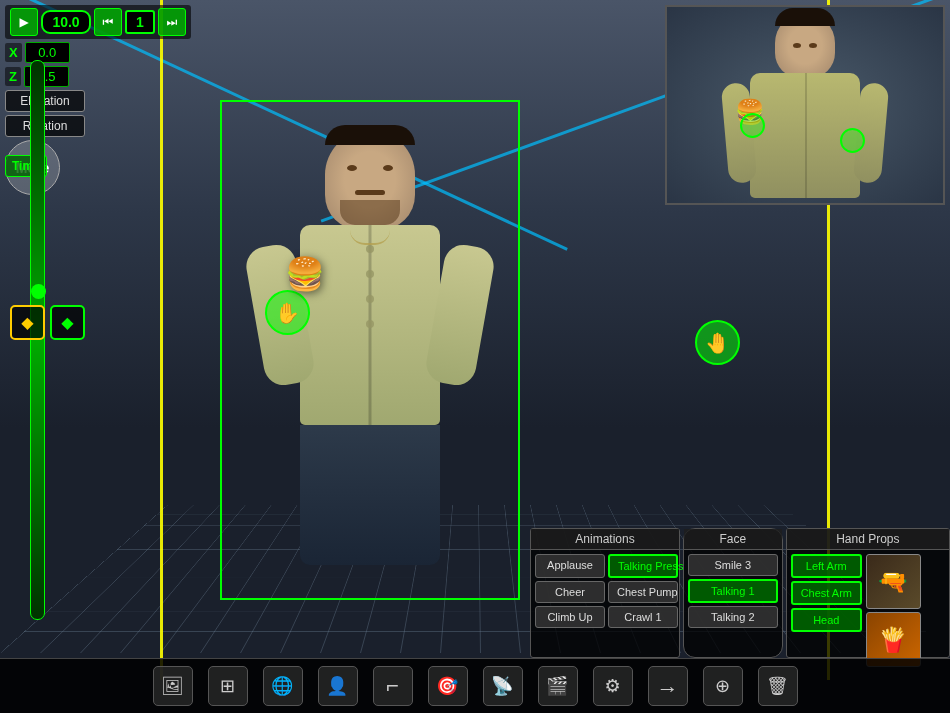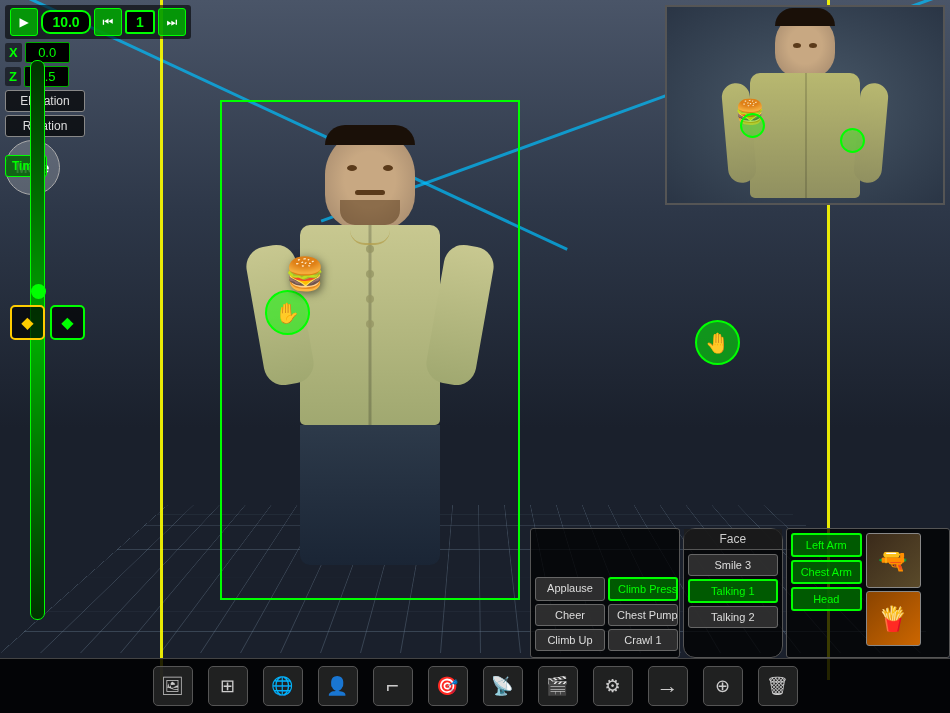--- a/index.html
+++ b/index.html
@@ -465,21 +465,20 @@
 
     .panel-animations { width: 150px; }
     .panel-face { width: 100px; border-radius: 12px; }
     .panel-handprops { width: 165px; }
 
     
     .anim-grid {
       display: grid;
       grid-template-columns: 1fr 1fr;
       gap: 3px;
-      margin-top: 44px;
     }
 
     
     .handprops-layout {
       display: flex;
       gap: 4px;
     }
     .handprops-buttons {
       display: flex;
       flex-direction: column;
@@ -603,42 +602,44 @@
         <div style="position:absolute; top:100px; left:0; width:25px; height:25px; border:2px solid #00ff00; border-radius:50%; background:rgba(0,255,0,0.3);"></div>
         <div style="position:absolute; top:115px; right:5px; width:25px; height:25px; border:2px solid #00ff00; border-radius:50%; background:rgba(0,255,0,0.3);"></div>
       </div>
     </div>
   </div>
 </div>
 
 <div id="bottom-panels">
 
   <div class="panel panel-animations">
+    <div class="panel-header">Animations</div>
     <div class="panel-content">
       <div class="anim-grid">
         <div class="anim-btn">Applause</div>
-        <div class="anim-btn highlight">Climb Press</div>
+        <div class="anim-btn highlight">Talking Press</div>
         <div class="anim-btn">Cheer</div>
         <div class="anim-btn">Chest Pump</div>
         <div class="anim-btn">Climb Up</div>
         <div class="anim-btn">Crawl 1</div>
       </div>
     </div>
   </div>
 
   <div class="panel panel-face">
     <div class="panel-header">Face</div>
     <div class="panel-content">
       <div class="anim-btn">Smile 3</div>
       <div class="anim-btn highlight">Talking 1</div>
       <div class="anim-btn">Talking 2</div>
     </div>
   </div>
 
   <div class="panel panel-handprops">
+    <div class="panel-header">Hand Props</div>
     <div class="panel-content">
       <div class="handprops-layout">
         <div class="handprops-buttons">
           <div class="anim-btn highlight">Left Arm</div>
           <div class="anim-btn highlight">Chest Arm</div>
           <div class="anim-btn highlight">Head</div>
         </div>
         <div class="handprops-images">
           <div class="hand-prop-item">🔫</div>
           <div class="hand-prop-item-2">🍟</div>

